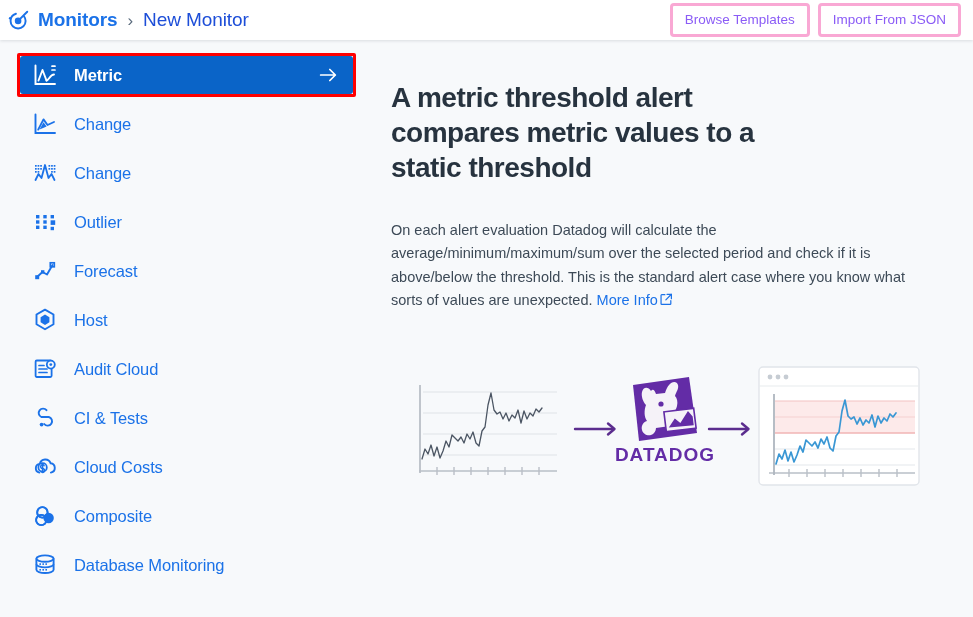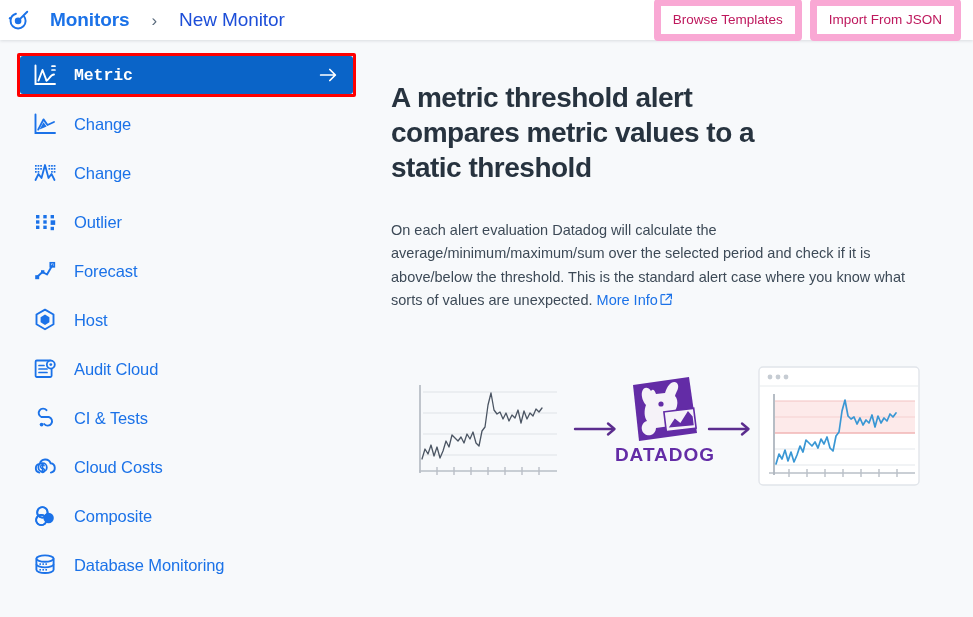--- a/index.html
+++ b/index.html
@@ -16,32 +16,32 @@
 
   
   .header {
     height: 40px; min-height: 40px;
     background: #ffffff;
     display: flex; align-items: center;
     padding: 0 12px 0 8px;
     position: relative; z-index: 5;
     box-shadow: 0 1px 3px rgba(20,30,50,0.13);
   }
-  .breadcrumb { display: flex; align-items: flex-end; gap: 20px; flex: 1; }
+  .breadcrumb { display: flex; align-items: flex-end; gap: 8px; flex: 1; }
   .brand-icon { width: 22px; height: 22px; display: block; }
   .crumb-link {
     color: #1b72e8; font-size: 19px; font-weight: 600;
     letter-spacing: -0.1px; cursor: pointer; text-decoration: none;
   }
   .crumb-sep { color: #5a6b7d; font-size: 17px; font-weight: 400; padding: 0 2px; }
   .crumb-current { color: #1d4ed8; font-size: 19px; font-weight: 500; letter-spacing: -0.1px; }
   .header-actions { display: flex; align-items: center; gap: 8px; }
   .btn {
-    background: #ffffff; border: 7px solid #f9a8d4; border-radius: 4px;
-    color: #be185d; font-size: 13.5px; font-family: inherit;
+    background: #ffffff; border: 3px solid #f9a8d4; border-radius: 4px;
+    color: #8b5cf6; font-size: 13.5px; font-family: inherit;
     padding: 7px 12px 8px; cursor: pointer; line-height: 1; white-space: nowrap;
   }
 
   
   .body { flex: 1; display: flex; background: #f7f9fb; min-height: 0; }
 
   
   .sidebar {
     width: 369px; min-width: 369px;
     background: #f7f9fb;
@@ -52,21 +52,21 @@
     position: relative;
     display: flex; align-items: center;
     height: 38px; margin-bottom: 11px;
     padding: 0 14px 0 12px;
     border-radius: 3px;
     cursor: pointer;
     color: #1b72e8;
   }
   .nav-item .nav-icon { width: 26px; height: 26px; flex: 0 0 26px; display: block; margin-right: 16px; }
   .nav-label { font-size: 16.5px; font-weight: 400; letter-spacing: -0.1px; white-space: nowrap; }
-  .nav-item.selected { background: #0a64c8; color: #ffffff; font-family: Liberation Mono, monospace; }
+  .nav-item.selected { background: #0a64c8; color: #ffffff; }
   .nav-item.selected .nav-label { font-weight: 600; }
   .nav-arrow { margin-left: auto; width: 22px; height: 22px; display: block; }
   .highlight-box {
     position: absolute; left: -3px; top: -3px; right: -3px; bottom: -3px;
     border: 3px solid #ff0000; border-radius: 2px; pointer-events: none;
   }
 
   
   .main { flex: 1; padding: 40px 40px 0 22px; min-width: 0; background: #f7f9fb; }
   .main-title {

